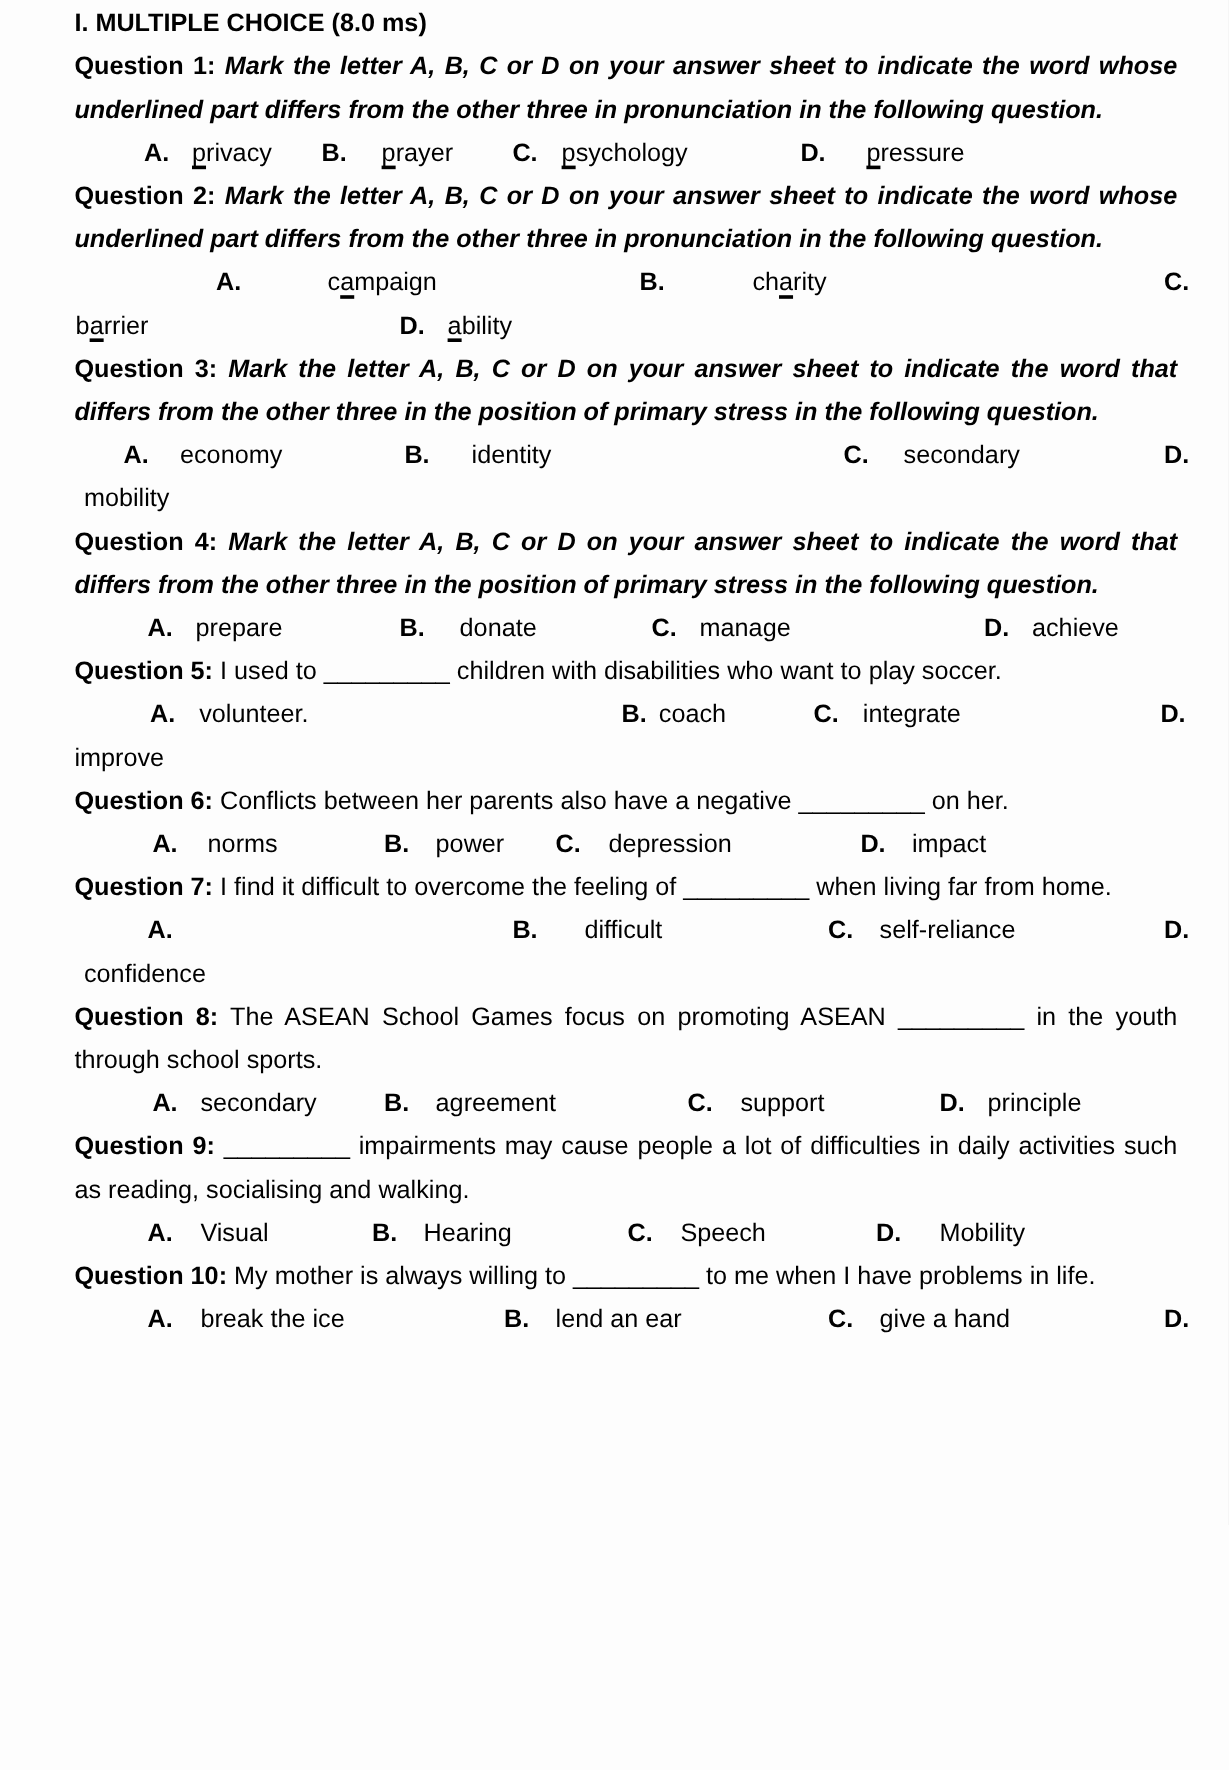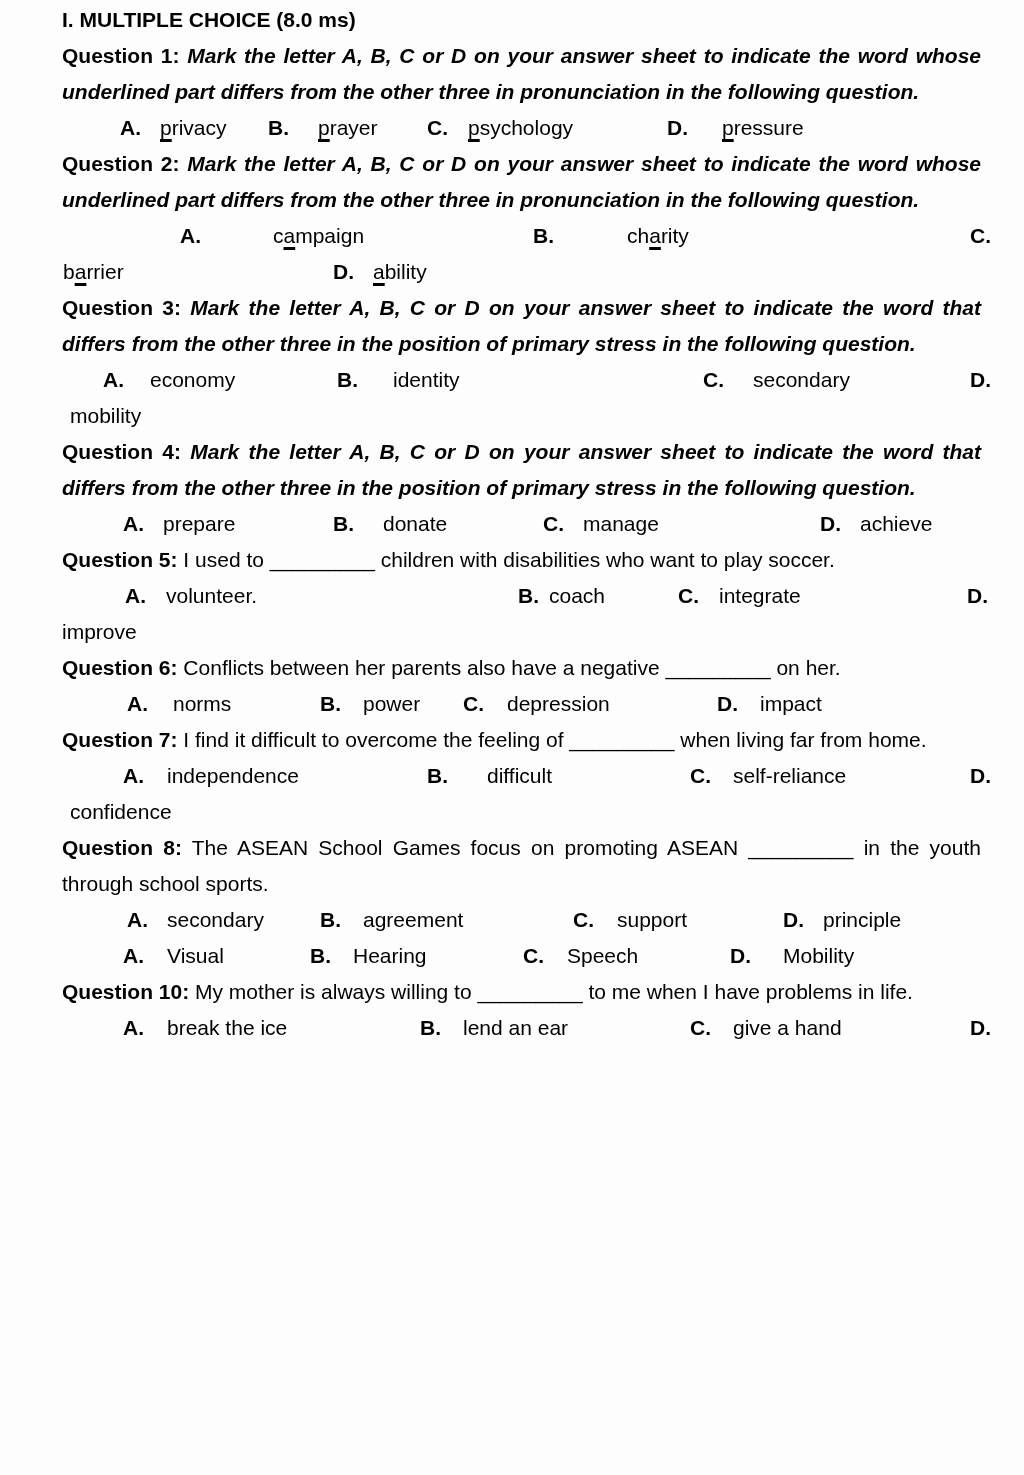--- a/index.html
+++ b/index.html
@@ -104,21 +104,20 @@
     <span class="tok" style="left:301px">power</span>
     <span class="tok ol" style="left:401px">C.</span>
     <span class="tok" style="left:445px">depression</span>
     <span class="tok ol" style="left:655px">D.</span>
     <span class="tok" style="left:698px">impact</span>
   </div>
 
   <p class="stem"><b class="qnum">Question 7:</b> <span class="plain">I find it difficult to overcome the feeling of _________ when living far from home.</span></p>
   <div class="opt-row">
     <span class="tok ol" style="left:61px">A.</span>
-    <span class="tok" style="left:105px">independence</span>
     <span class="tok ol" style="left:365px">B.</span>
     <span class="tok" style="left:425px">difficult</span>
     <span class="tok ol" style="left:628px">C.</span>
     <span class="tok" style="left:671px">self-reliance</span>
     <span class="tok ol" style="left:908px">D.</span>
   </div>
   <div class="opt-row">
     <span class="tok" style="left:8px">confidence</span>
   </div>
 
@@ -127,20 +126,21 @@
     <span class="tok ol" style="left:65px">A.</span>
     <span class="tok" style="left:105px">secondary</span>
     <span class="tok ol" style="left:258px">B.</span>
     <span class="tok" style="left:301px">agreement</span>
     <span class="tok ol" style="left:511px">C.</span>
     <span class="tok" style="left:555px">support</span>
     <span class="tok ol" style="left:721px">D.</span>
     <span class="tok" style="left:761px">principle</span>
   </div>
 
+  <p class="stem"><b class="qnum">Question 9:</b> <span class="plain">_________ impairments may cause people a lot of difficulties in daily activities such as reading, socialising and walking.</span></p>
   <div class="opt-row">
     <span class="tok ol" style="left:61px">A.</span>
     <span class="tok" style="left:105px">Visual</span>
     <span class="tok ol" style="left:248px">B.</span>
     <span class="tok" style="left:291px">Hearing</span>
     <span class="tok ol" style="left:461px">C.</span>
     <span class="tok" style="left:505px">Speech</span>
     <span class="tok ol" style="left:668px">D.</span>
     <span class="tok" style="left:721px">Mobility</span>
   </div>

